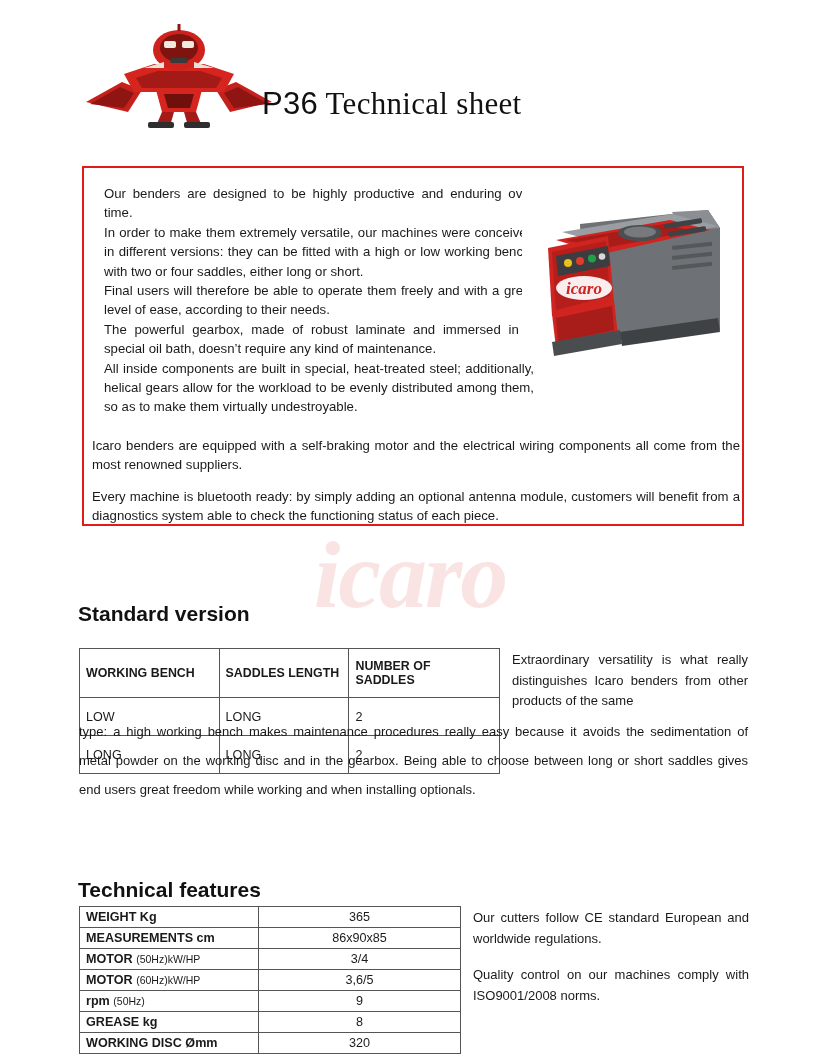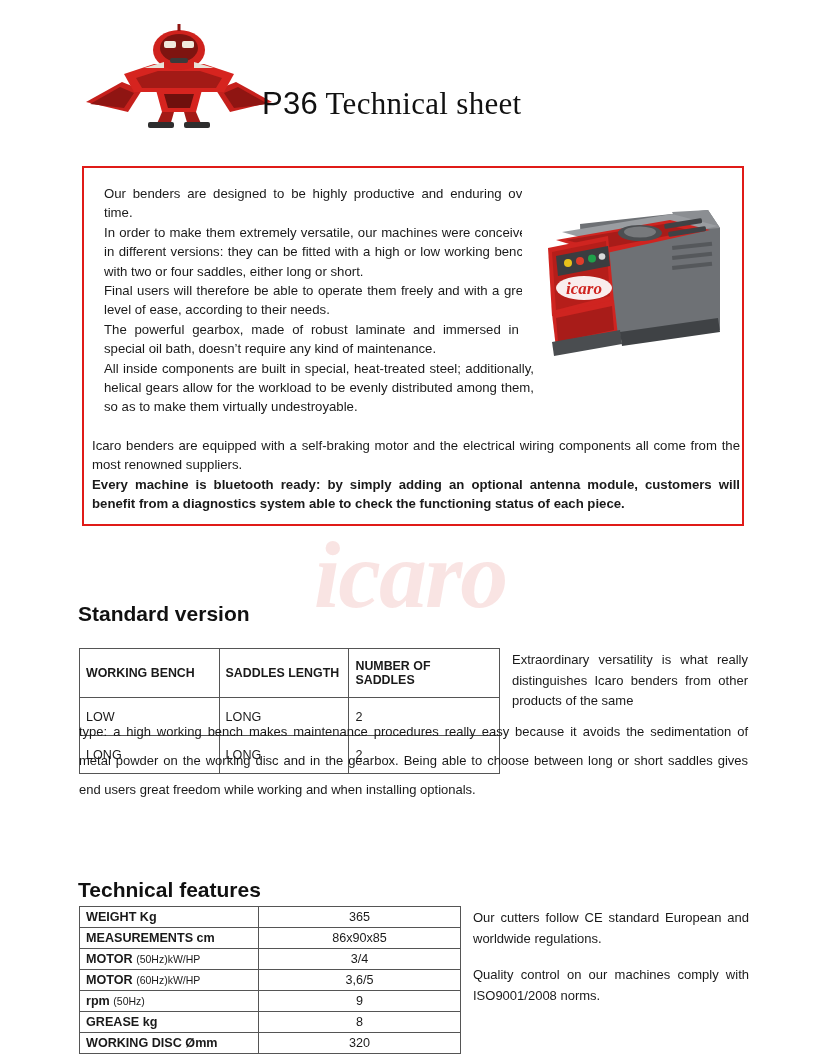--- a/index.html
+++ b/index.html
@@ -75,21 +75,21 @@
   .intro-wide {
     position: absolute;
     left: 8px;
     top: 268px;
     width: 648px;
     font-size: 13.2px;
     line-height: 19.4px;
     text-align: justify;
   }
   .intro-wide p { margin: 0; }
-  .intro-wide .bold { font-weight: bold; }
+  .intro-wide .bold { font-weight: normal; margin-top: 12px; }
 
   
   .machine-photo {
     position: absolute;
     right: 8px;
     top: 16px;
     width: 212px;
     height: 175px;
   }
 

